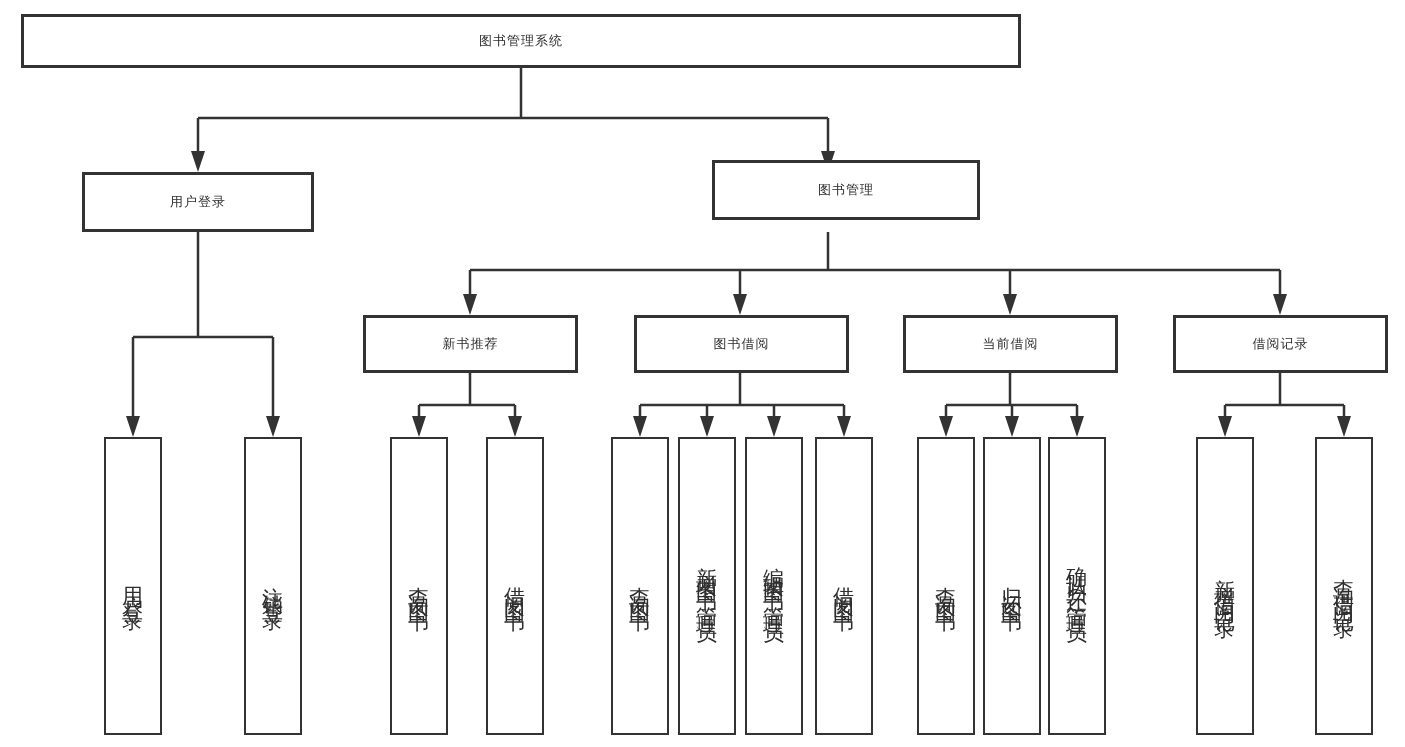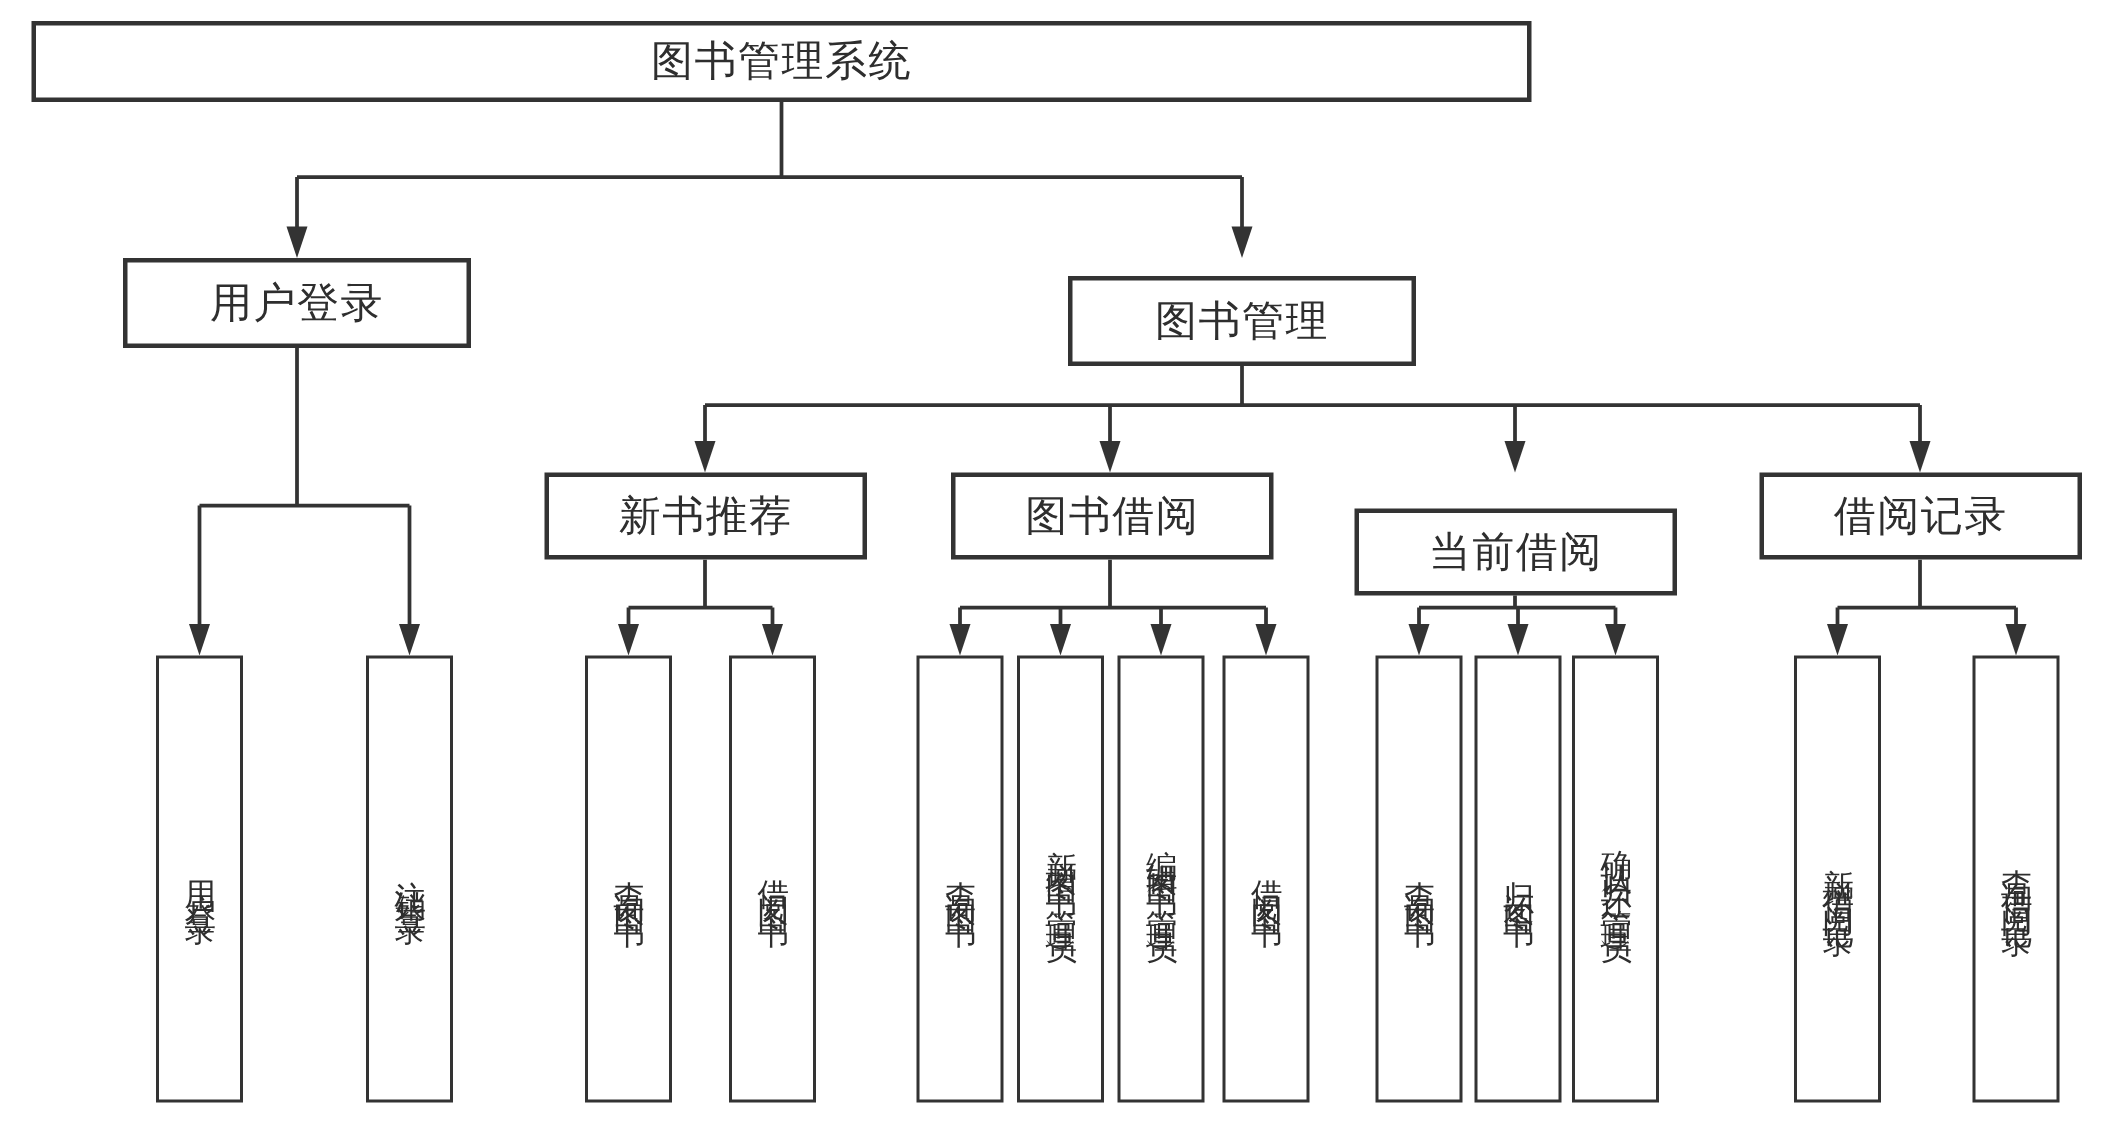--- a/index.html
+++ b/index.html
@@ -11,21 +11,21 @@
   *{box-sizing:border-box;}
   body{margin:0;background:var(--bg);font-family:"Liberation Sans",sans-serif;}
   .canvas{
     position:relative;width:1405px;height:747px;background:var(--bg);overflow:hidden;
   }
   .connectors{position:absolute;left:0;top:0;z-index:0;}
   .hnode{
     position:absolute;z-index:1;background:var(--bg);
     border:3px solid var(--line);
     display:flex;align-items:center;justify-content:center;
-    font-size:28px;color:var(--text);letter-spacing:1px;
+    font-size:13px;color:var(--text);letter-spacing:1px;
   }
   .vnode{
     position:absolute;z-index:1;background:var(--bg);
     border:2px solid var(--line);
     top:437px;width:58px;height:298px;
     writing-mode:vertical-rl;text-orientation:mixed;
     display:flex;align-items:center;justify-content:center;
     font-size:21px;color:var(--text);letter-spacing:8px;line-height:1;
   }
   .watermark{
@@ -68,25 +68,25 @@
       <polygon points="1005,416 1019,416 1012,437"></polygon>
       <polygon points="1070,416 1084,416 1077,437"></polygon>
       <polygon points="1218,416 1232,416 1225,437"></polygon>
       <polygon points="1337,416 1351,416 1344,437"></polygon>
     </g>
   </svg>
 
   <div class="hnode" style="left:21px;top:14px;width:1000px;height:54px;">图书管理系统</div>
 
   <div class="hnode" style="left:82px;top:172px;width:232px;height:60px;">用户登录</div>
-  <div class="hnode" style="left:712px;top:184px;width:232px;height:60px;">图书管理</div>
+  <div class="hnode" style="left:712px;top:160px;width:268px;height:60px;">图书管理</div>
 
   <div class="hnode" style="left:363px;top:315px;width:215px;height:58px;">新书推荐</div>
   <div class="hnode" style="left:634px;top:315px;width:215px;height:58px;">图书借阅</div>
-  <div class="hnode" style="left:903px;top:315px;width:215px;height:58px;margin-top:24px;">当前借阅</div>
+  <div class="hnode" style="left:903px;top:315px;width:215px;height:58px;">当前借阅</div>
   <div class="hnode" style="left:1173px;top:315px;width:215px;height:58px;">借阅记录</div>
 
   <div class="vnode" style="left:104px;">用户登录</div>
   <div class="vnode" style="left:244px;">注销登录</div>
 
   <div class="vnode" style="left:390px;">查询图书</div>
   <div class="vnode" style="left:486px;">借阅图书</div>
 
   <div class="vnode" style="left:611px;">查询图书</div>
   <div class="vnode" style="left:678px;">新增图书（管理员）</div>

